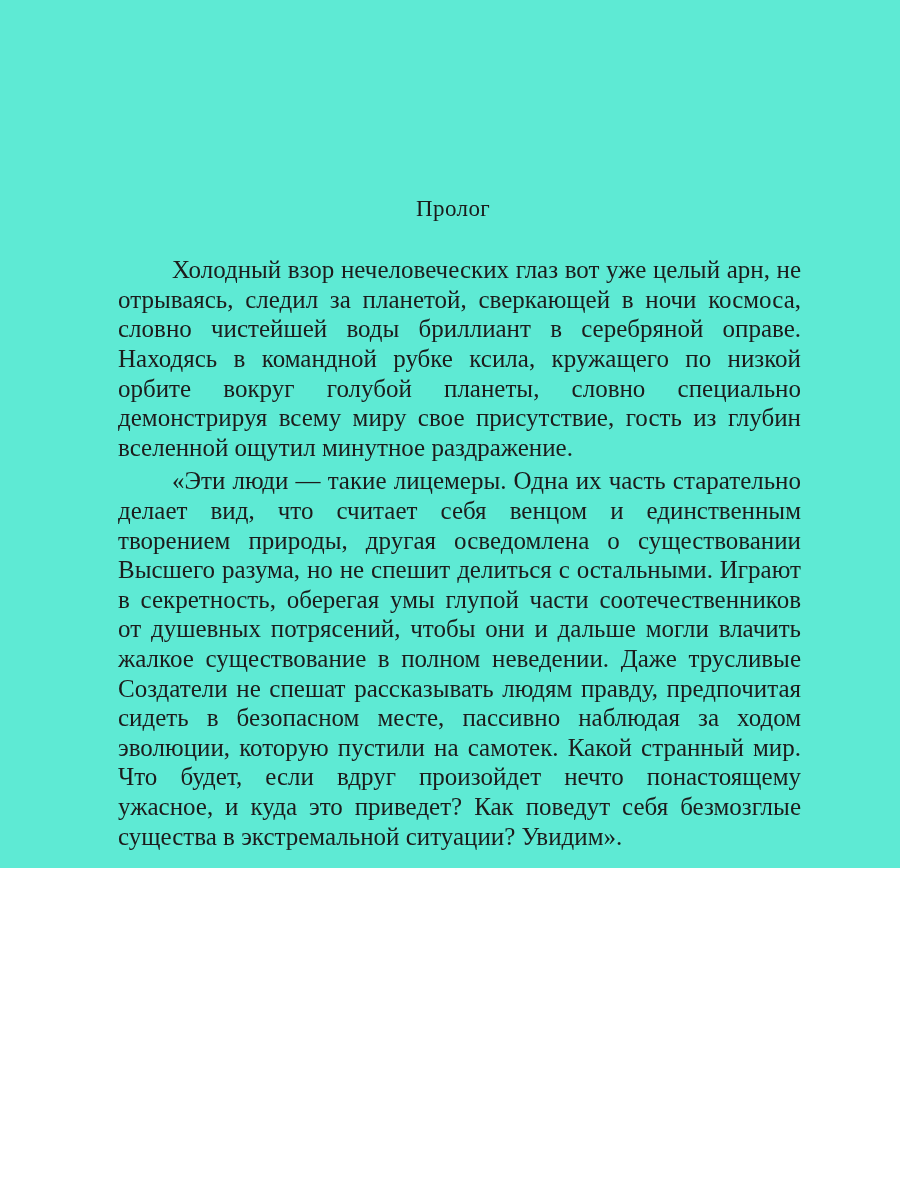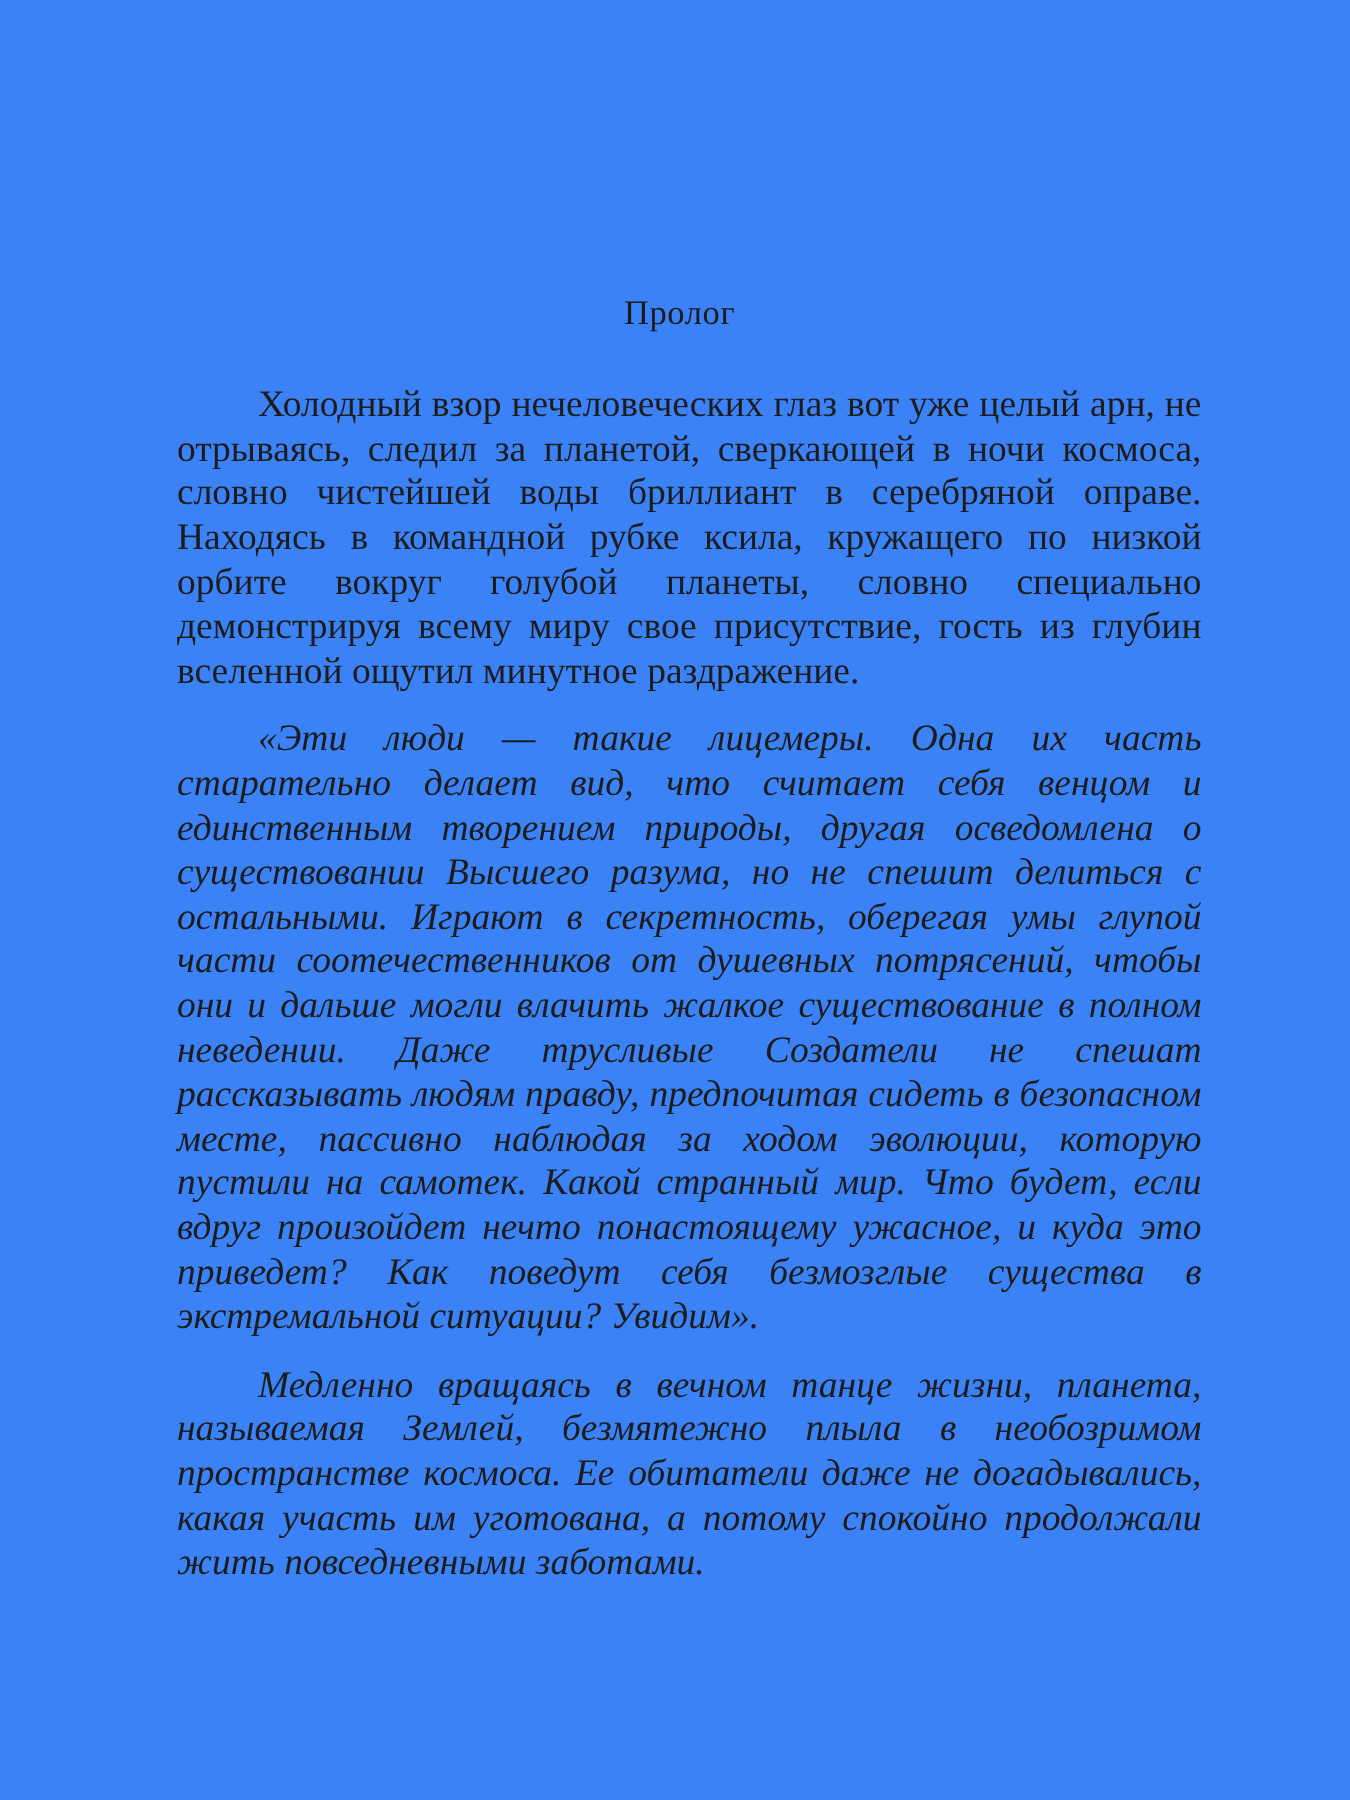--- a/index.html
+++ b/index.html
@@ -12,22 +12,22 @@
     height: 1200px;
     background: #ffffff;
     font-family: "Liberation Serif", "DejaVu Serif", serif;
     color: #1a1a1a;
     overflow: hidden;
   }
 
   .page {
     position: relative;
     width: 900px;
-    height: 1200px;
-    background: #3b82f6;
+    height: 868px;
+    background: #5eead4;
     box-sizing: border-box;
   }
 
   .content {
     position: absolute;
     left: 118px;
     top: 196px;
     width: 683px;
   }
 
@@ -52,37 +52,35 @@
     -webkit-font-smoothing: antialiased;
   }
 
   .body-text p {
     margin: 0;
     text-indent: 54px;
     hyphens: manual;
   }
 
   .body-text p + p {
-    margin-top: 16px;
-    font-style: italic;
+    margin-top: 4px;
   }
 
   
   .body-text p:last-child {
     text-align-last: left;
   }
 </style>
 </head>
 <body>
 
 <div class="page">
   <div class="content">
 
     <h1 class="chapter-heading">Пролог</h1>
 
     <div class="body-text">
       <p>Холодный взор нечеловеческих глаз вот уже целый арн, не отрываясь, следил за планетой, сверкающей в ночи космоса, словно чистейшей воды бриллиант в серебряной оправе. Находясь в командной рубке ксила, кружащего по низкой орбите вокруг голубой планеты, словно специально демонстрируя всему миру свое присутствие, гость из глубин вселенной ощутил минутное раздражение.</p>
       <p>«Эти люди — такие лицемеры. Одна их часть старательно делает вид, что считает себя венцом и единственным творением природы, другая осведомлена о существовании Высшего разума, но не спешит делиться с остальными. Играют в секретность, оберегая умы глупой части соотечественников от душевных потрясений, чтобы они и дальше могли влачить жалкое существование в полном неведении. Даже трусливые Создатели не спешат рассказывать людям правду, предпочитая сидеть в безопасном месте, пассивно наблюдая за ходом эволюции, которую пустили на самотек. Какой странный мир. Что будет, если вдруг произойдет нечто понастоящему ужасное, и куда это приведет? Как поведут себя безмозглые существа в экстремальной ситуации? Увидим».</p>
-      <p>Медленно вращаясь в вечном танце жизни, планета, называемая Землей, безмятежно плыла в необозримом пространстве космоса. Ее обитатели даже не догадывались, какая участь им уготована, а потому спокойно продолжали жить повседневными заботами.</p>
     </div>
 
   </div>
 </div>
 
 </body></html>

